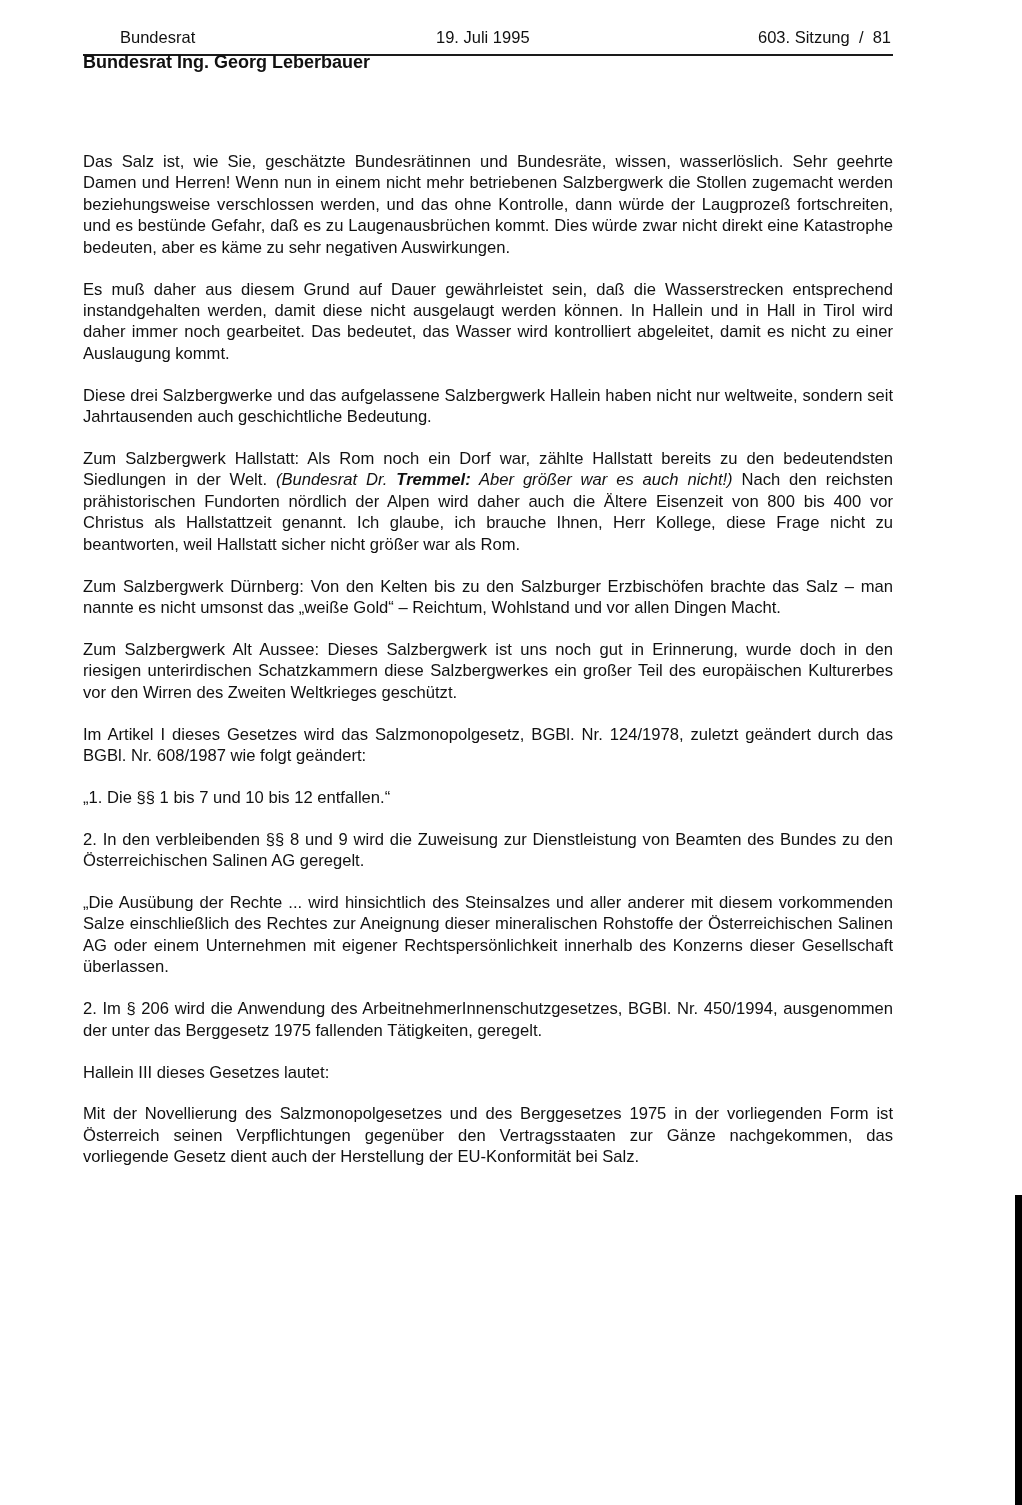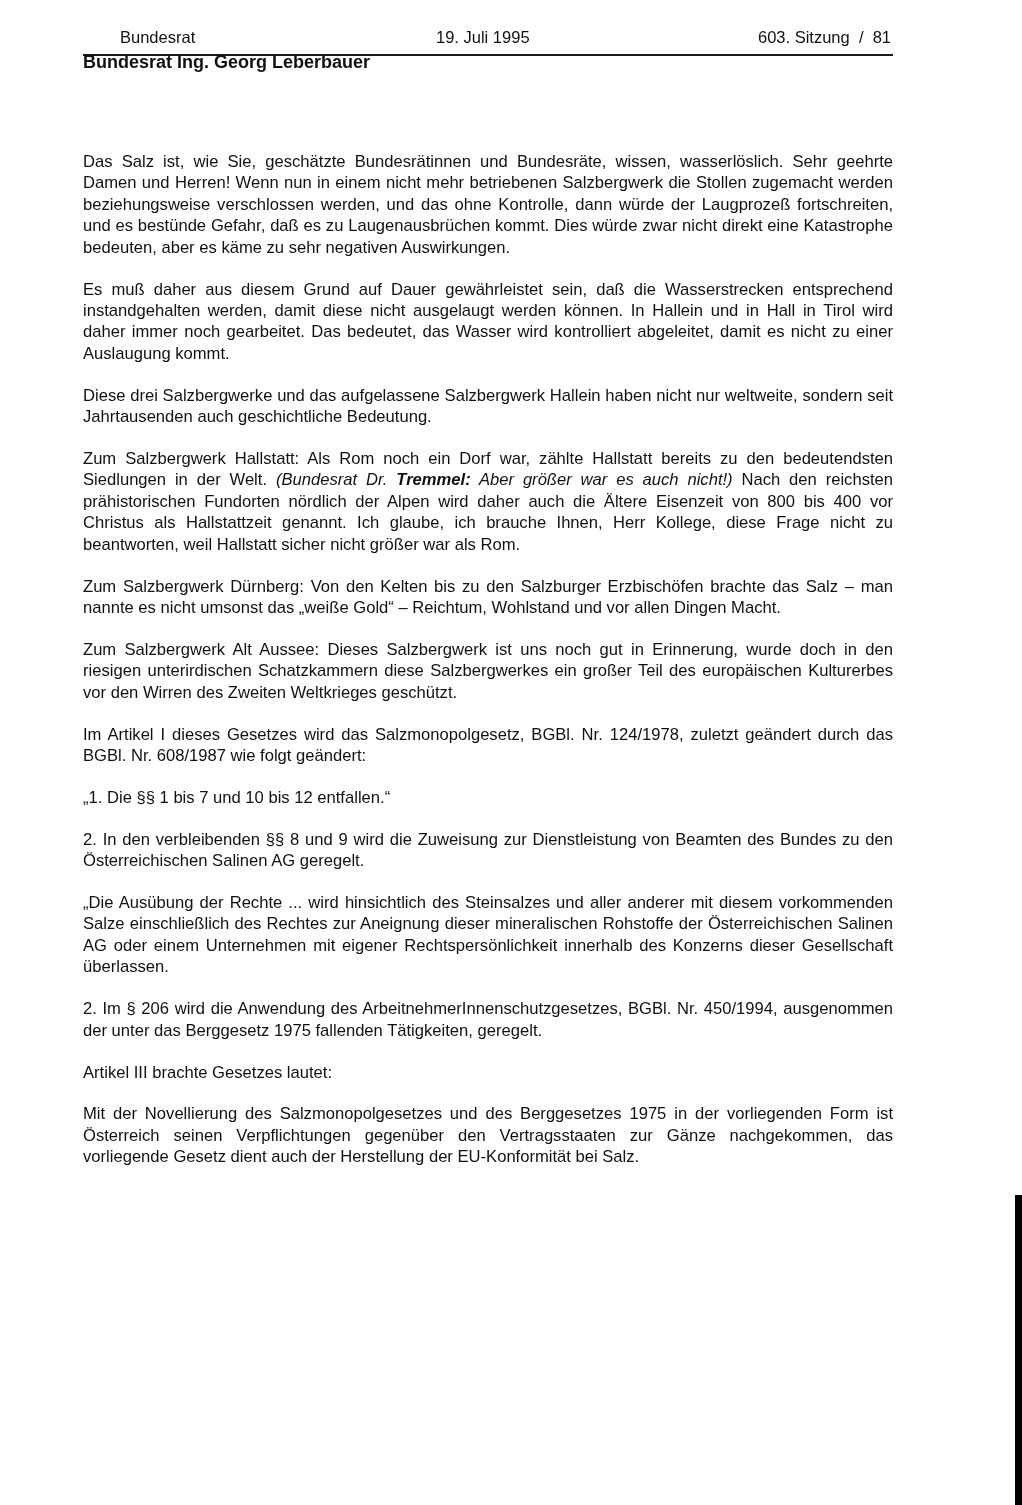--- a/index.html
+++ b/index.html
@@ -54,15 +54,15 @@
   <p>Es muß daher aus diesem Grund auf Dauer gewährleistet sein, daß die Wasserstrecken entsprechend instandgehalten werden, damit diese nicht ausgelaugt werden können. In Hallein und in Hall in Tirol wird daher immer noch gearbeitet. Das bedeutet, das Wasser wird kontrolliert abgeleitet, damit es nicht zu einer Auslaugung kommt.</p>
   <p>Diese drei Salzbergwerke und das aufgelassene Salzbergwerk Hallein haben nicht nur weltweite, sondern seit Jahrtausenden auch geschichtliche Bedeutung.</p>
   <p><span>Zum Salzbergwerk Hallstatt: Als Rom noch ein Dorf war, zählte Hallstatt bereits zu den bedeutendsten Siedlungen in der Welt. </span><span class="it">(Bundesrat Dr. </span><span class="itb">Tremmel:</span><span class="it"> Aber größer war es auch nicht!)</span><span> Nach den reichsten prähistorischen Fundorten nördlich der Alpen wird daher auch die Ältere Eisenzeit von 800 bis 400 vor Christus als Hallstattzeit genannt. Ich glaube, ich brauche Ihnen, Herr Kollege, diese Frage nicht zu beantworten, weil Hallstatt sicher nicht größer war als Rom.</span></p>
   <p>Zum Salzbergwerk Dürnberg: Von den Kelten bis zu den Salzburger Erzbischöfen brachte das Salz – man nannte es nicht umsonst das „weiße Gold“ – Reichtum, Wohlstand und vor allen Dingen Macht.</p>
   <p>Zum Salzbergwerk Alt Aussee: Dieses Salzbergwerk ist uns noch gut in Erinnerung, wurde doch in den riesigen unterirdischen Schatzkammern diese Salzbergwerkes ein großer Teil des europäischen Kulturerbes vor den Wirren des Zweiten Weltkrieges geschützt.</p>
   <p>Im Artikel I dieses Gesetzes wird das Salzmonopolgesetz, BGBl. Nr. 124/1978, zuletzt geändert durch das BGBl. Nr. 608/1987 wie folgt geändert:</p>
   <p>„1. Die §§ 1 bis 7 und 10 bis 12 entfallen.“</p>
   <p>2. In den verbleibenden §§ 8 und 9 wird die Zuweisung zur Dienstleistung von Beamten des Bundes zu den Österreichischen Salinen AG geregelt.</p>
   <p>„Die Ausübung der Rechte ... wird hinsichtlich des Steinsalzes und aller anderer mit diesem vorkommenden Salze einschließlich des Rechtes zur Aneignung dieser mineralischen Rohstoffe der Österreichischen Salinen AG oder einem Unternehmen mit eigener Rechtspersönlichkeit innerhalb des Konzerns dieser Gesellschaft überlassen.</p>
   <p>2. Im § 206 wird die Anwendung des ArbeitnehmerInnenschutzgesetzes, BGBl. Nr. 450/1994, ausgenommen der unter das Berggesetz 1975 fallenden Tätigkeiten, geregelt.</p>
-  <p>Artikel III brachte Gesetzes lautet:</p>
+  <p>Hallein III dieses Gesetzes lautet:</p>
   <p>Mit der Novellierung des Salzmonopolgesetzes und des Berggesetzes 1975 in der vorliegenden Form ist Österreich seinen Verpflichtungen gegenüber den Vertragsstaaten zur Gänze nach­gekommen, das vorliegende Gesetz dient auch der Herstellung der EU-Konformität bei Salz.</p>
 </div>
 
 </body></html>

